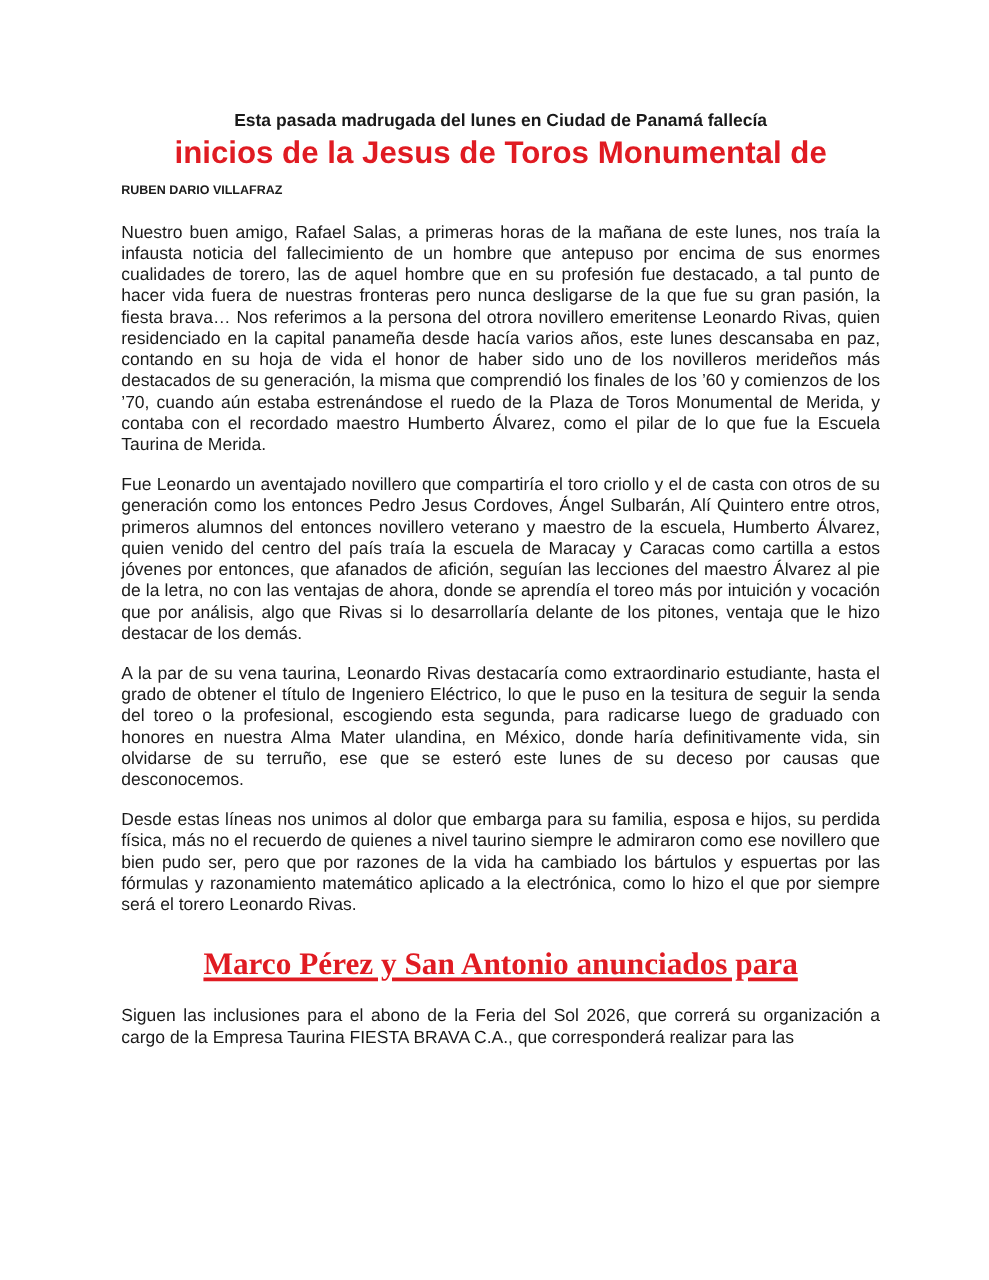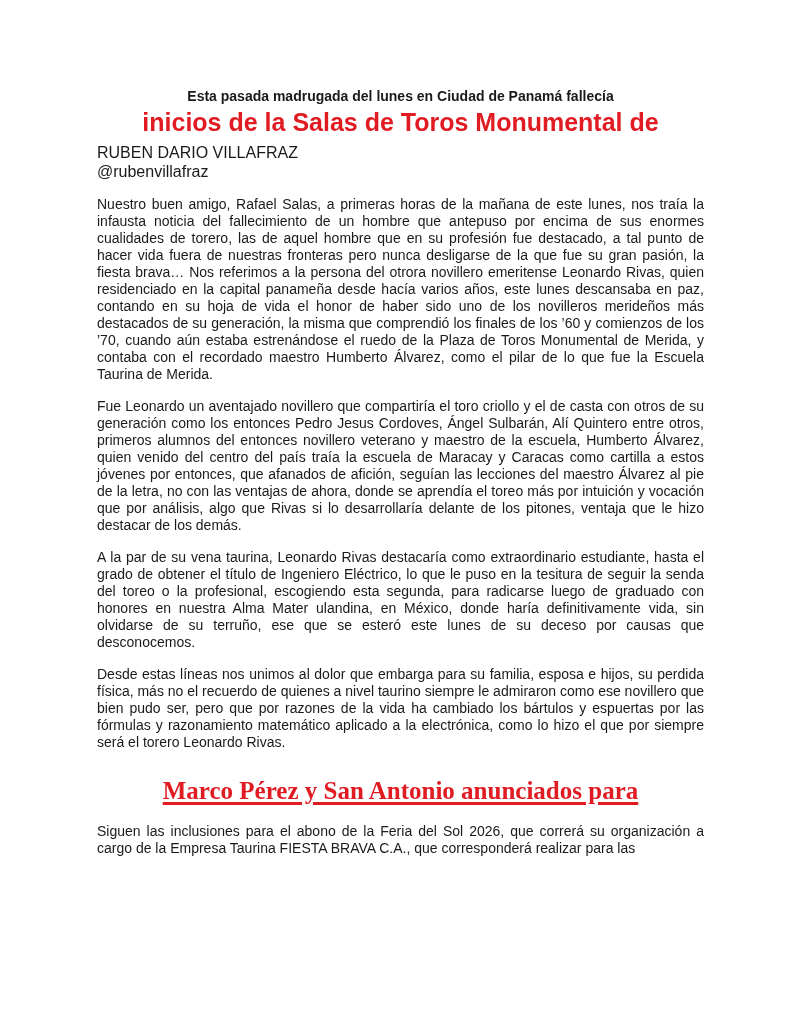--- a/index.html
+++ b/index.html
@@ -34,22 +34,22 @@
   .article-title {
     color: var(--accent-red);
     font-size: 25px;
     font-weight: bold;
     text-align: center;
     line-height: 33px;
     margin: 0;
   }
   .article-title .title-line { display: block; }
   .byline {
-    font-size: 16px;
-    font-weight: normal;
+    font-size: 10px;
+    font-weight: bold;
     line-height: 19px;
     margin-top: 4px;
   }
   .byline div { display: block; }
   .body-par {
     font-size: 14px;
     line-height: 17px;
     text-align: justify;
     margin: 15px 0 0 0;
   }
@@ -71,26 +71,25 @@
   }
 </style>
 </head>
 <body>
 
 <div class="page">
 
   <p class="kicker">Esta pasada madrugada del lunes en Ciudad de Panamá fallecía</p>
 
   <h1 class="article-title">
-    <span class="title-line">inicios de la Salas de Toros Monumental de</span>
+    <span class="title-line">inicios de la Jesus de Toros Monumental de</span>
   </h1>
 
   <div class="byline">
     <div>RUBEN DARIO VILLAFRAZ</div>
-    <div>@rubenvillafraz</div>
   </div>
 
   <p class="body-par first">Nuestro buen amigo, Rafael Salas, a primeras horas de la mañana de este lunes, nos traía la infausta noticia del fallecimiento de un hombre que antepuso por encima de sus enormes cualidades de torero, las de aquel hombre que en su profesión fue destacado, a tal punto de hacer vida fuera de nuestras fronteras pero nunca desligarse de la que fue su gran pasión, la fiesta brava… Nos referimos a la persona del otrora novillero emeritense Leonardo Rivas, quien residenciado en la capital panameña desde hacía varios años, este lunes descansaba en paz, contando en su hoja de vida el honor de haber sido uno de los novilleros merideños más destacados de su generación, la misma que comprendió los finales de los ’60 y comienzos de los ’70, cuando aún estaba estrenándose el ruedo de la Plaza de Toros Monumental de Merida, y contaba con el recordado maestro Humberto Álvarez, como el pilar de lo que fue la Escuela Taurina de Merida.</p>
 
   <p class="body-par">Fue Leonardo un aventajado novillero que compartiría el toro criollo y el de casta con otros de su generación como los entonces Pedro Jesus Cordoves, Ángel Sulbarán, Alí Quintero entre otros, primeros alumnos del entonces novillero veterano y maestro de la escuela, Humberto Álvarez, quien venido del centro del país traía la escuela de Maracay y Caracas como cartilla a estos jóvenes por entonces, que afanados de afición, seguían las lecciones del maestro Álvarez al pie de la letra, no con las ventajas de ahora, donde se aprendía el toreo más por intuición y vocación que por análisis, algo que Rivas si lo desarrollaría delante de los pitones, ventaja que le hizo destacar de los demás.</p>
 
   <p class="body-par">A la par de su vena taurina, Leonardo Rivas destacaría como extraordinario estudiante, hasta el grado de obtener el título de Ingeniero Eléctrico, lo que le puso en la tesitura de seguir la senda del toreo o la profesional, escogiendo esta segunda, para radicarse luego de graduado con honores en nuestra Alma Mater ulandina, en México, donde haría definitivamente vida, sin olvidarse de su terruño, ese que se esteró este lunes de su deceso por causas que desconocemos.</p>
 
   <p class="body-par">Desde estas líneas nos unimos al dolor que embarga para su familia, esposa e hijos, su perdida física, más no el recuerdo de quienes a nivel taurino siempre le admiraron como ese novillero que bien pudo ser, pero que por razones de la vida ha cambiado los bártulos y espuertas por las fórmulas y razonamiento matemático aplicado a la electrónica, como lo hizo el que por siempre será el torero Leonardo Rivas.</p>
 

